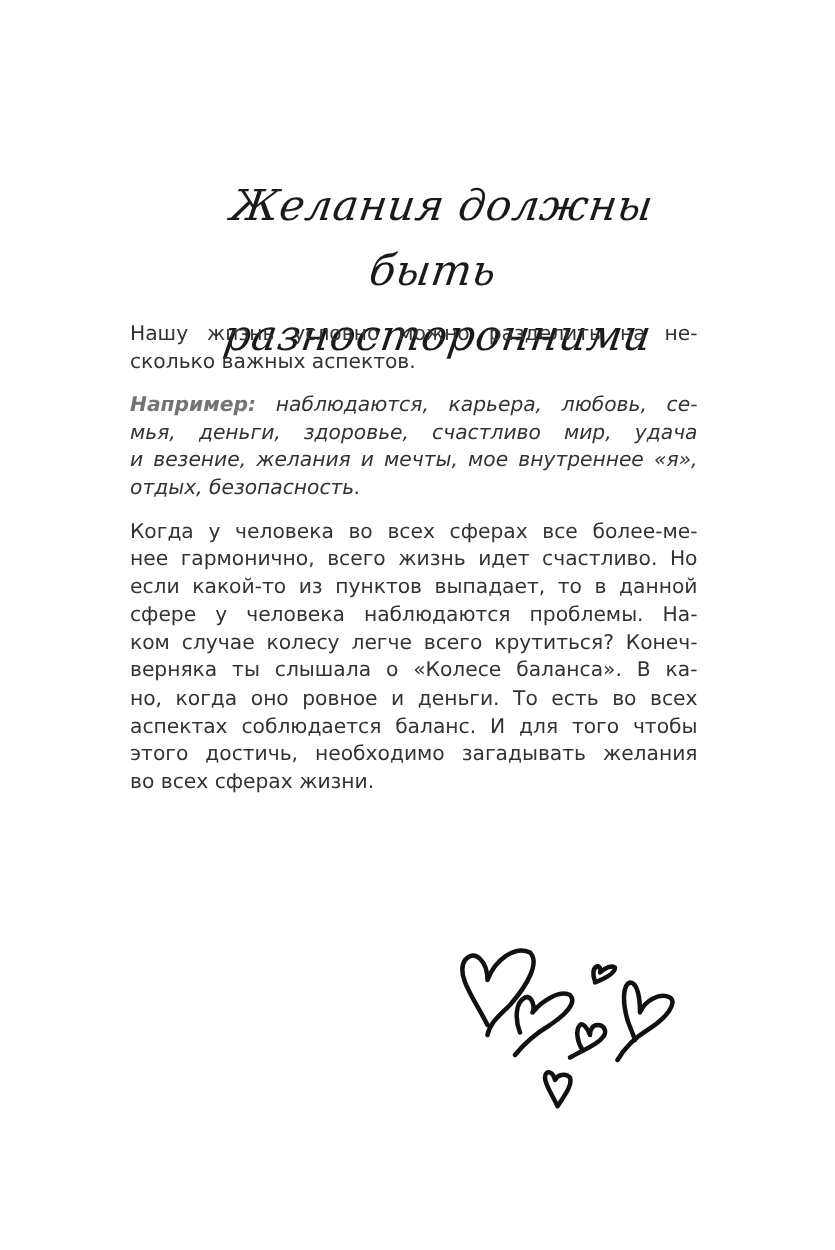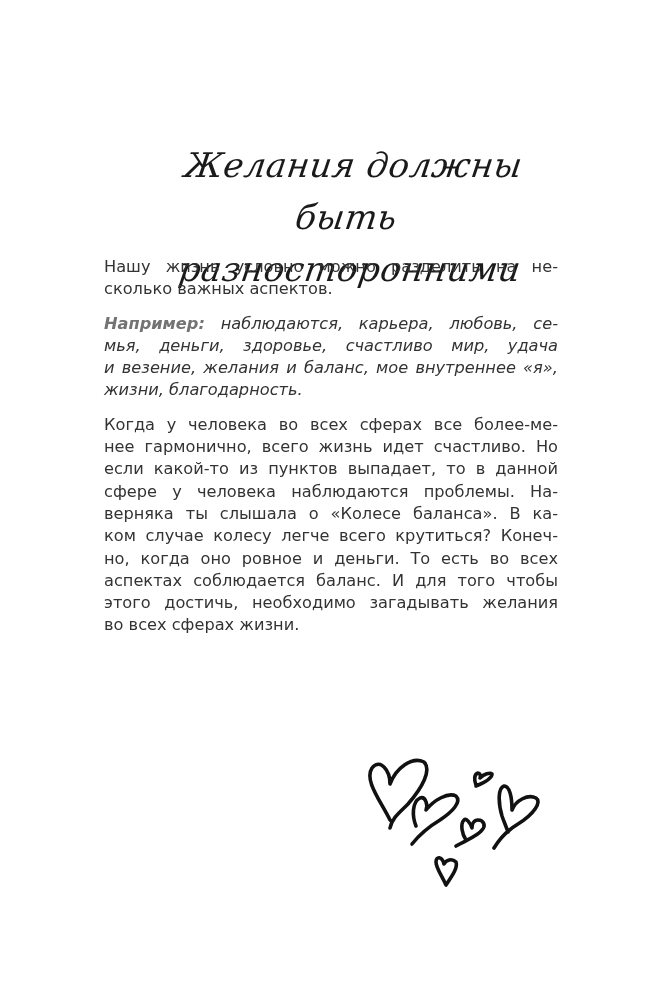--- a/index.html
+++ b/index.html
@@ -96,31 +96,31 @@
 
   <div class="body-text">
     <p>
       <span class="line">Нашу жизнь условно можно разделить на не-</span>
       <span class="line last">сколько важных аспектов.</span>
     </p>
 
     <p class="italic">
       <span class="line"><span class="lead">Например:</span> <span>наблюдаются, карьера, любовь, се-</span></span>
       <span class="line">мья, деньги, здоровье, счастливо мир, удача</span>
-      <span class="line">и везение, желания и баланс, мое внутреннее «я»,</span>
-      <span class="line last">жизни, благодарность.</span>
+      <span class="line">и везение, желания и мечты, мое внутреннее «я»,</span>
+      <span class="line last">отдых, безопасность.</span>
     </p>
 
     <p>
       <span class="line">Когда у человека во всех сферах все более-ме-</span>
       <span class="line">нее гармонично, всего жизнь идет счастливо. Но</span>
       <span class="line">если какой-то из пунктов выпадает, то в данной</span>
       <span class="line">сфере у человека наблюдаются проблемы. На-</span>
+      <span class="line">ком случае колесу легче всего крутиться? Конеч-</span>
       <span class="line">верняка ты слышала о «Колесе баланса». В ка-</span>
-      <span class="line">ком случае колесу легче всего крутиться? Конеч-</span>
       <span class="line">но, когда оно ровное и деньги. То есть во всех</span>
       <span class="line">аспектах соблюдается баланс. И для того чтобы</span>
       <span class="line">этого достичь, необходимо загадывать желания</span>
       <span class="line last">во всех сферах жизни.</span>
     </p>
   </div>
 
   <svg class="hearts" viewBox="0 0 200 160" fill="none" stroke="#111111" stroke-width="3.6" stroke-linecap="round" stroke-linejoin="round">
 
     <path d="M40 80 C30 60, 14 40, 22 28 C30 18, 40 30, 40 44 C46 28, 62 16, 74 22 C82 30, 72 48, 58 64 C50 72, 42 78, 40 88"></path>

